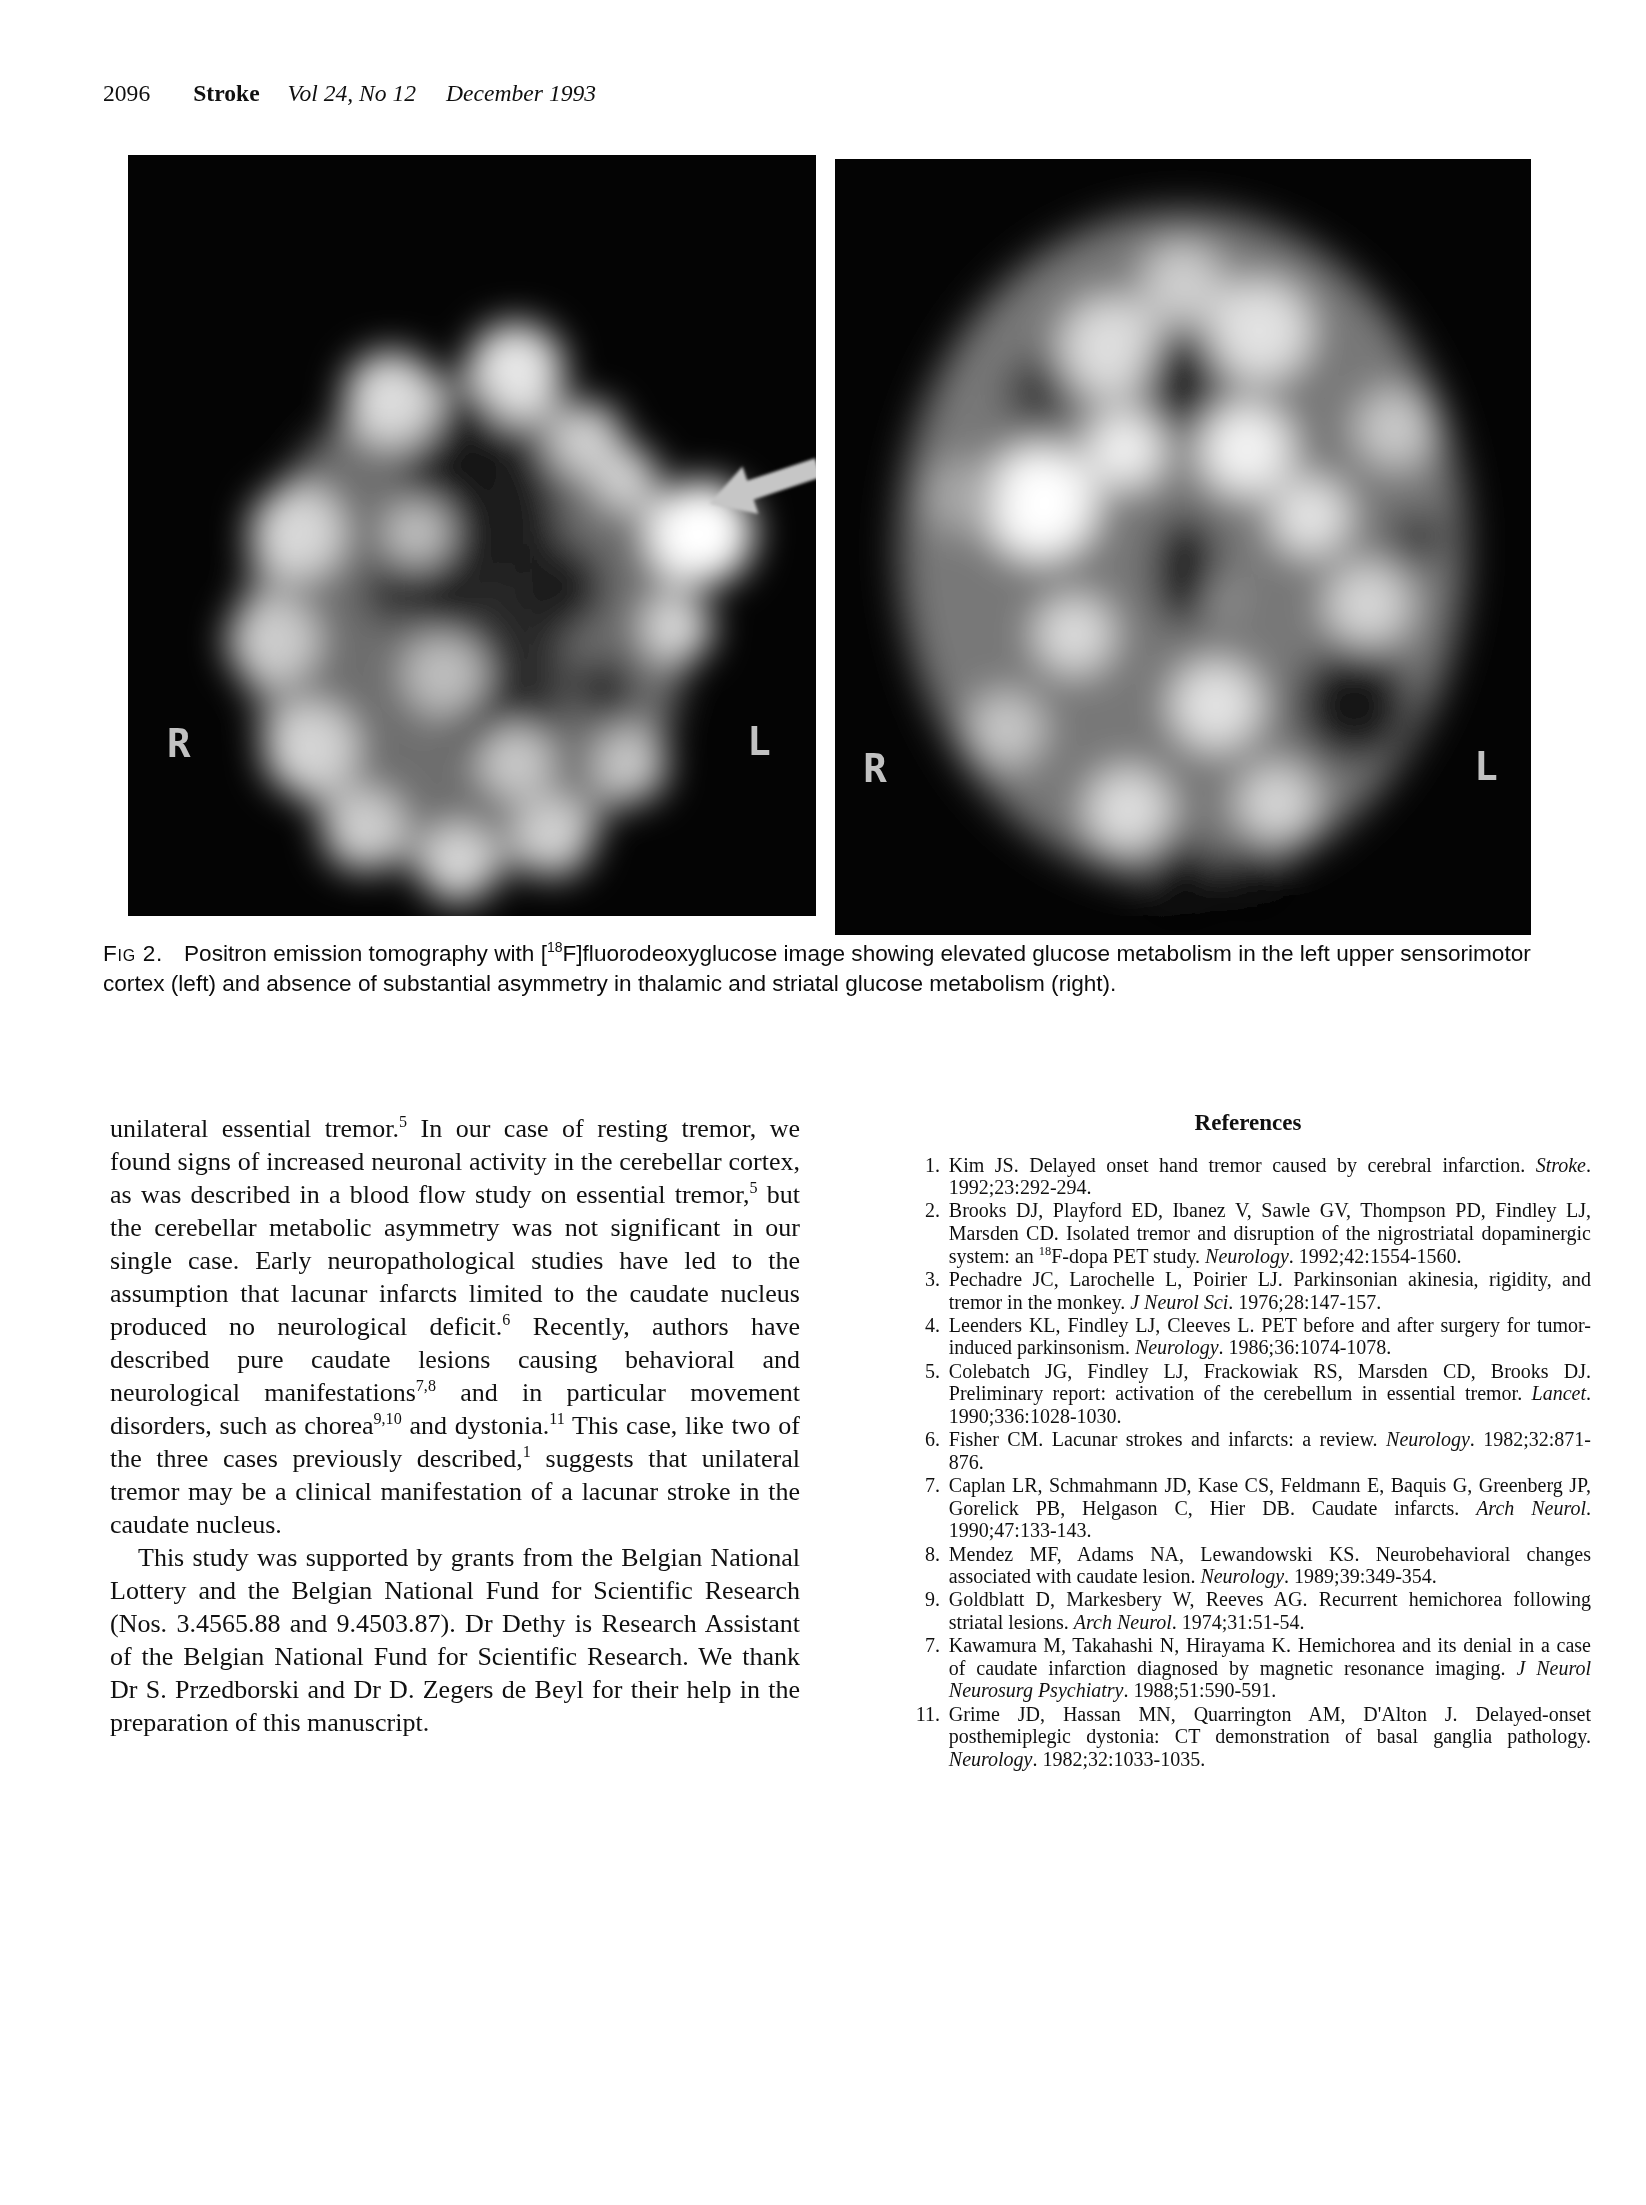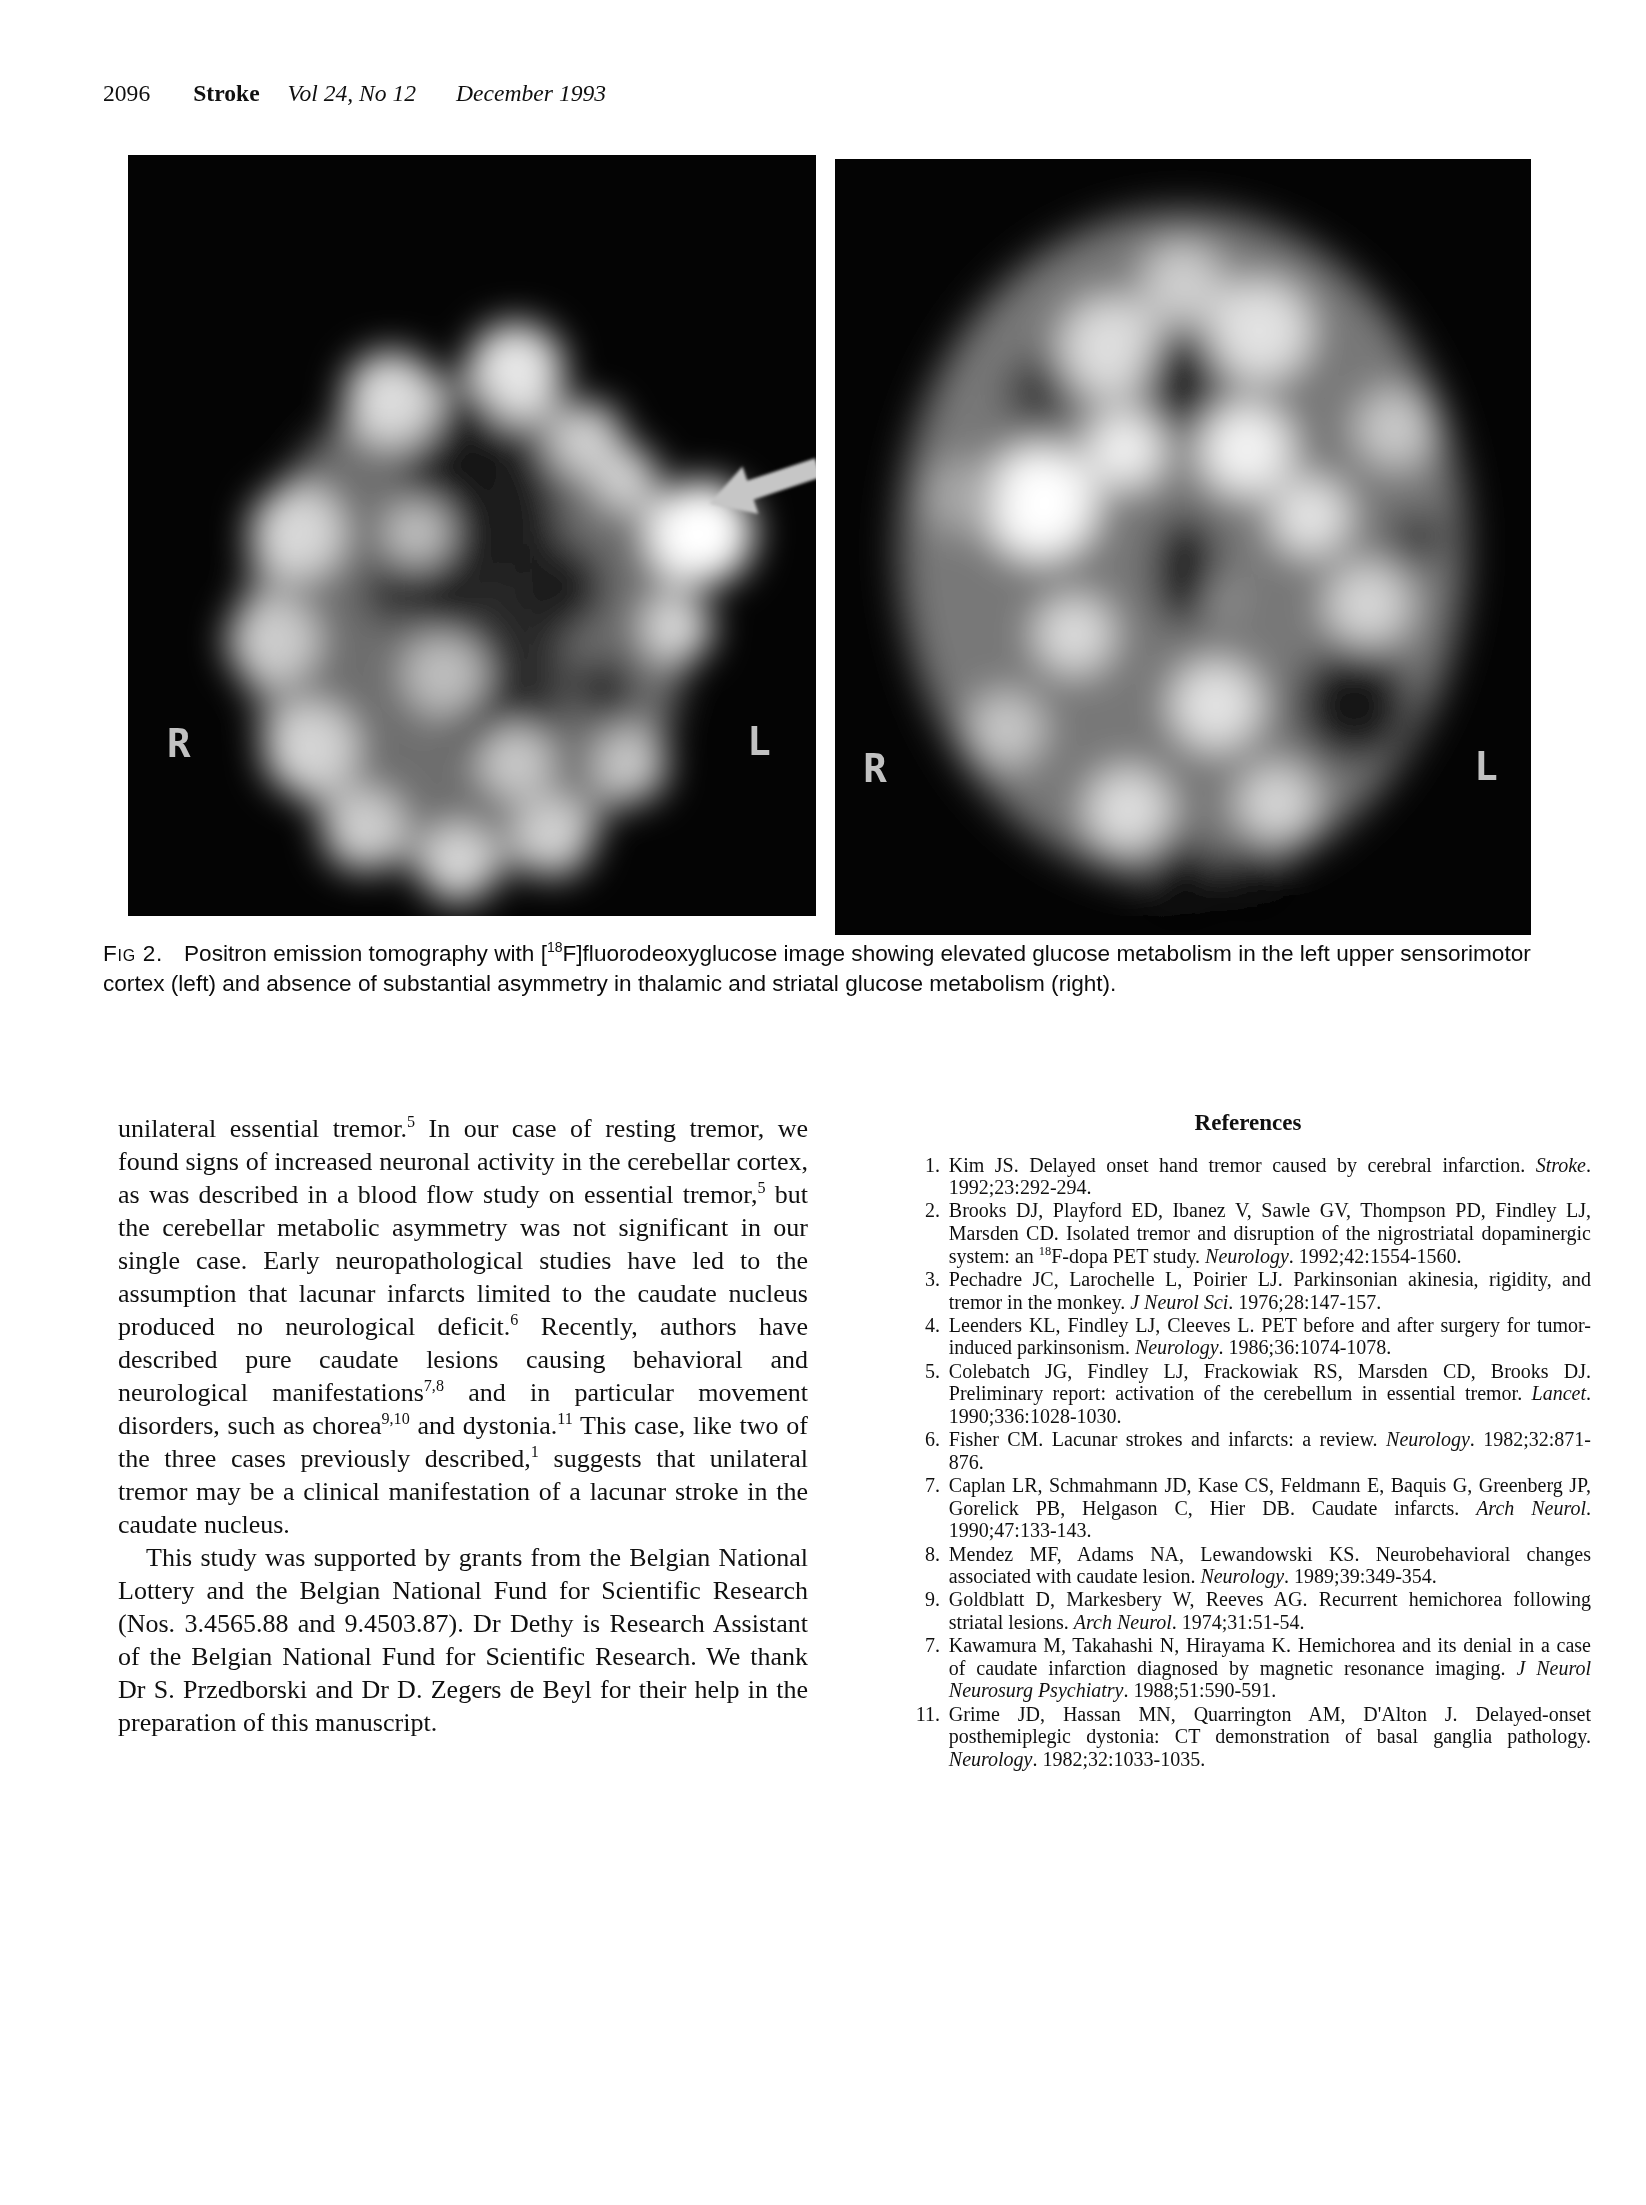--- a/index.html
+++ b/index.html
@@ -9,39 +9,39 @@
     -webkit-font-smoothing:antialiased;
   }
   sup{font-size:0.62em;line-height:0;vertical-align:super;}
   i{font-style:italic;}
 
   
   .runhead{position:absolute;left:103px;top:80px;font-size:23.6px;white-space:nowrap;}
   .runhead .pgnum{font-weight:normal;margin-right:43px;}
   .runhead .journal{font-weight:bold;margin-right:28px;}
   .runhead .vol{font-style:italic;margin-right:30px;}
-  .runhead .date{font-style:italic;margin-left:10px;}
+  .runhead .date{font-style:italic;}
 
   
   .pet{position:absolute;background:#000;overflow:hidden;}
   .pet svg{display:block;width:100%;height:100%;}
   .pet-left{left:128px;top:155px;width:688px;height:761px;}
   .pet-right{left:835px;top:159px;width:696px;height:776px;}
 
   
   .caption{
     position:absolute;left:103px;top:939px;width:1451px;
     font-family:"Liberation Sans", sans-serif;
     font-size:22.6px;line-height:30px;color:#0c0c0c;
   }
   .fig-label{font-variant:small-caps;letter-spacing:0.7px;margin-right:21px;}
 
   
   .col{position:absolute;top:1112px;}
-  .col-left{left:118px;width:690px;font-size:26px;line-height:33px;}
+  .col-left{left:110px;width:690px;font-size:26px;line-height:33px;}
   .col-right{left:905px;width:686px;font-size:20px;line-height:22.6px;}
   .body-par{margin:0;text-align:justify;}
   .ack-heading{font-weight:bold;font-size:25px;text-align:center;margin:16px 0 8px 0;}
   .ack-par{margin:0;text-align:justify;text-indent:28px;}
 
   .refs-heading{font-weight:bold;font-size:23px;text-align:center;margin:0 0 19px 0;}
   .refs{list-style:none;margin:0;padding:0;}
   .ref{display:flex;margin:0 0 0.7px 0;}
   .ref-num{flex:0 0 35px;text-align:right;padding-right:8.8px;}
   .ref-text{flex:1;text-align:justify;}

